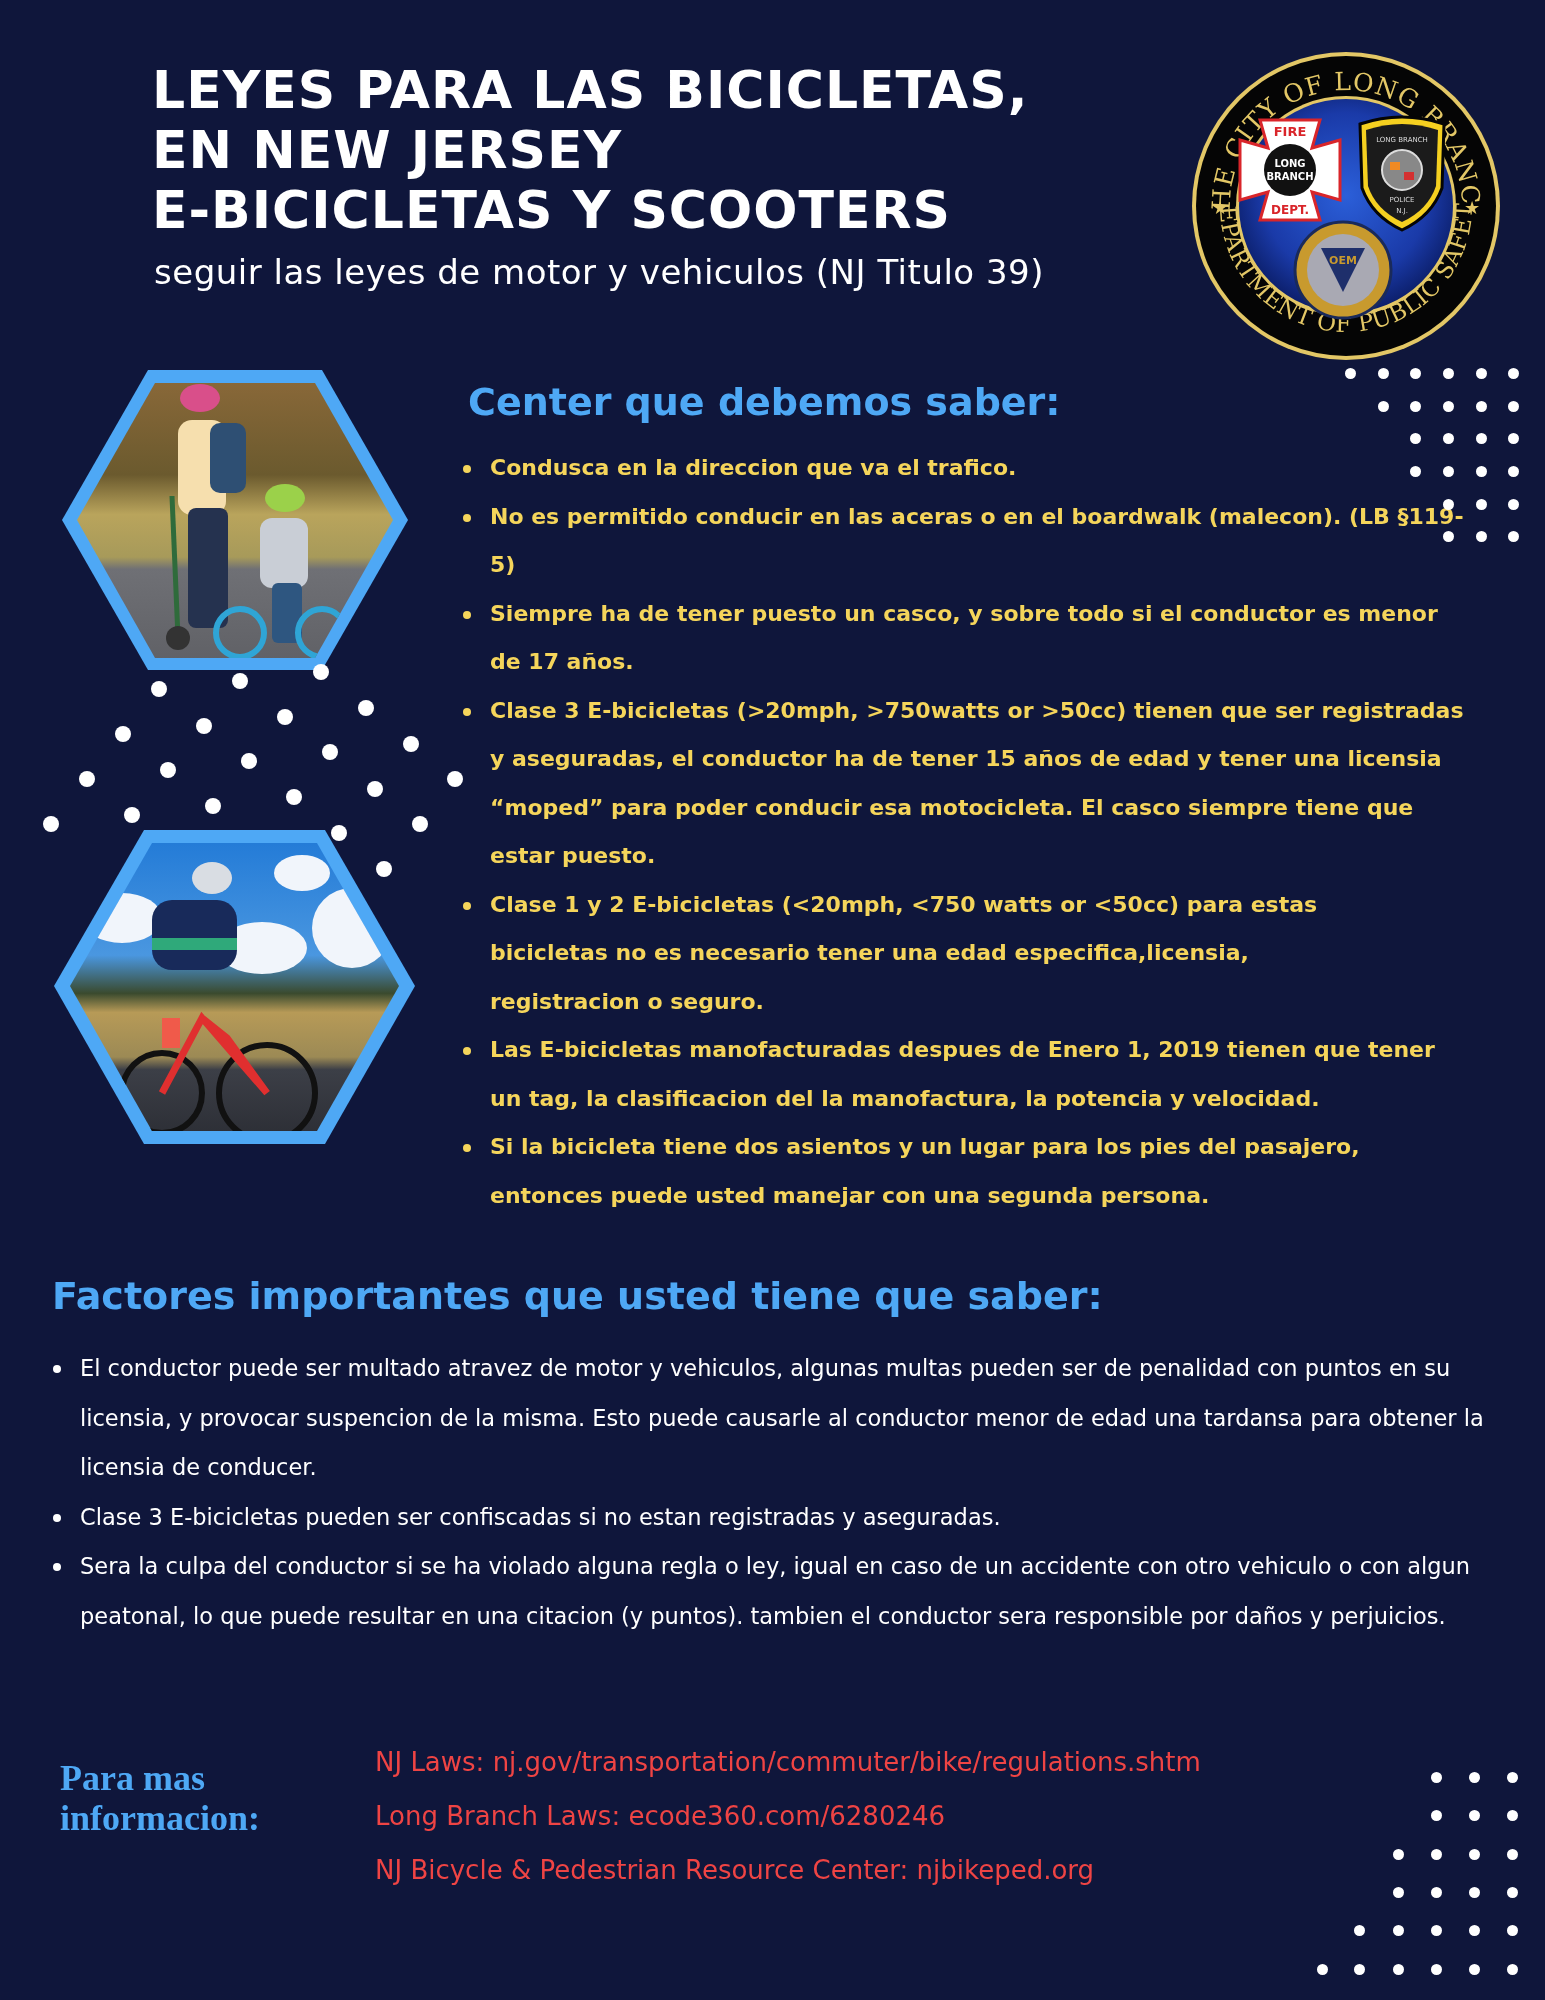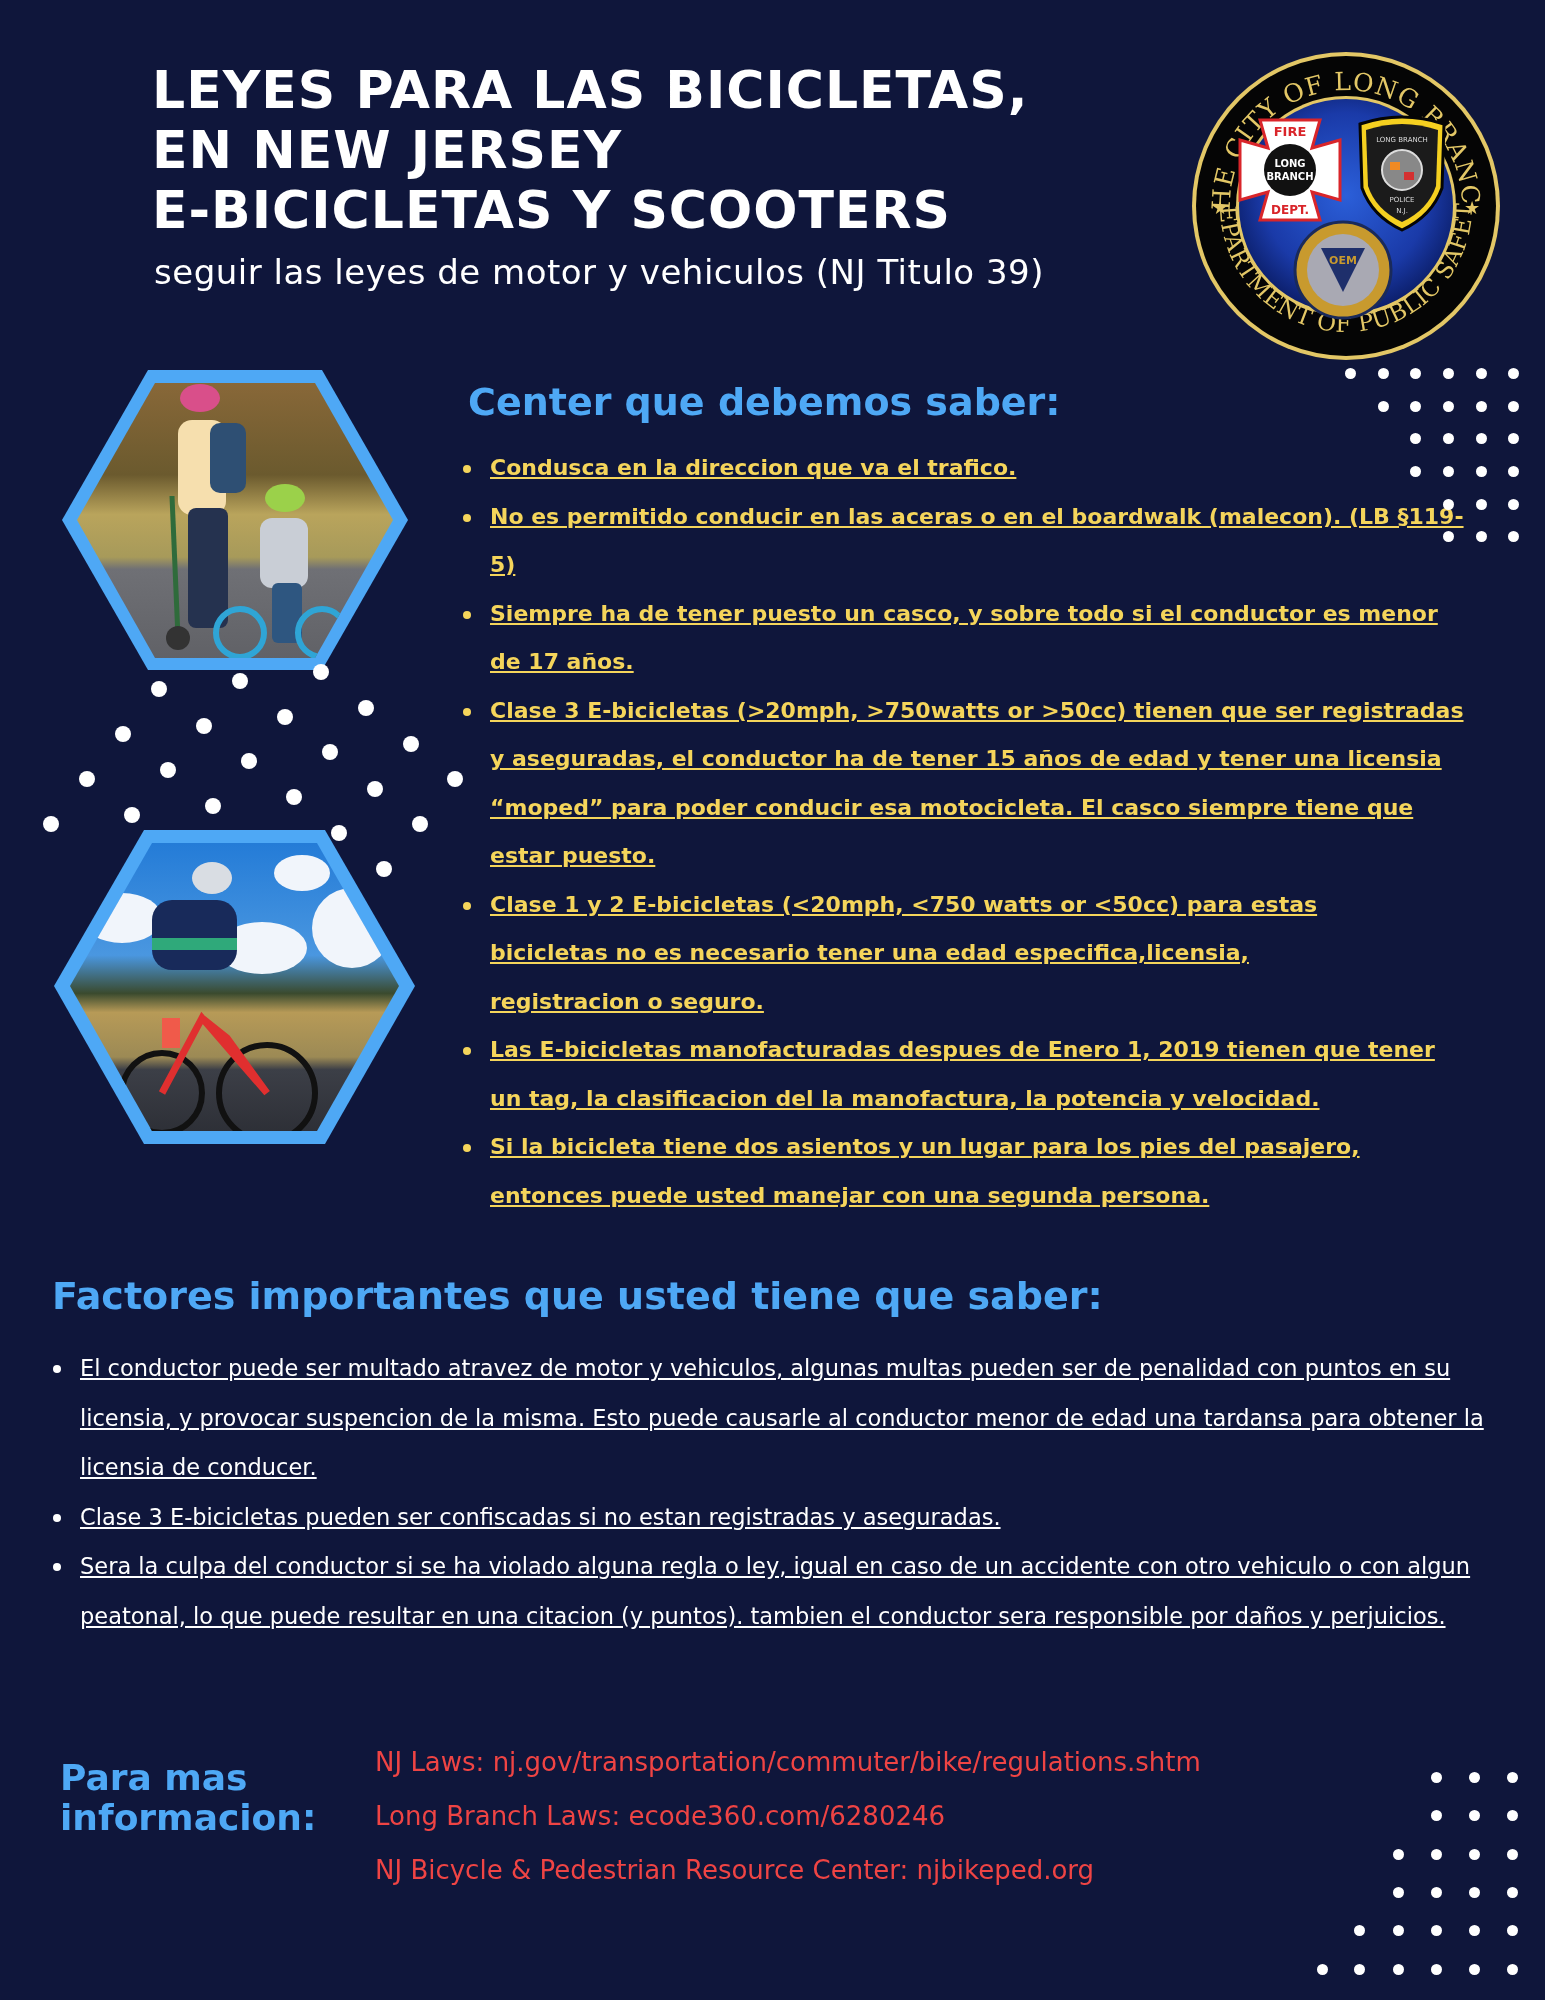--- a/index.html
+++ b/index.html
@@ -16,21 +16,21 @@
   .subtitle {
     left:154px; top:246px; font-family:"DejaVu Sans", sans-serif; font-size:34px;
     line-height:52px; color:#ffffff; letter-spacing:0.5px;
   }
   .subtitle span { display:block; }
   .seal { left:1190px; top:50px; width:312px; height:312px; }
   .h-laws {
     left:468px; top:380px; font-family:"DejaVu Sans", sans-serif; font-weight:bold;
     font-size:38px; color:#4ea8f5; margin:0;
   }
-  ul { margin:0; padding:0; list-style:none;text-decoration:underline; }
+  ul { margin:0; padding:0; list-style:none; }
   .laws {
     left:460px; top:444px; width:1010px; color:#f5d55b;
     font-family:"DejaVu Sans", sans-serif; font-weight:bold; font-size:22px; line-height:48.5px;
   }
   .laws li, .factors li { position:relative; padding-left:30px; }
   .laws li::before, .factors li::before {
     content:""; position:absolute; left:3px; top:21px; width:8px; height:8px; border-radius:50%;
   }
   .laws li::before { background:#f5d55b; }
   .h-factors {
@@ -39,21 +39,21 @@
   }
   .factors {
     left:50px; top:1344px; width:1480px; color:#ffffff;
     font-family:"DejaVu Sans", sans-serif; font-size:22.5px; line-height:49.5px;
   }
   .factors li::before { background:#ffffff; }
   .more-label {
     left:60px; top:1758px; font-family:"DejaVu Sans", sans-serif; font-weight:bold;
     font-size:36px; line-height:40px; color:#4ea8f5;
   }
-  .more-label span { display:block; }
+  .more-label span { display:block;font-family:Liberation Serif, serif; }
   .links { left:375px; top:1740px; font-family:"DejaVu Sans", sans-serif; font-size:26px; }
   .links a { display:block; color:#ef4444; text-decoration:none; height:54px; line-height:44px; }
   .hex { position:absolute; }
   .dot { position:absolute; width:16px; height:16px; border-radius:50%; background:#fff; }
   .dot.sm { width:11px; height:11px; }
 </style>
 </head>
 <body>
 
 <h1 class="abs title">

